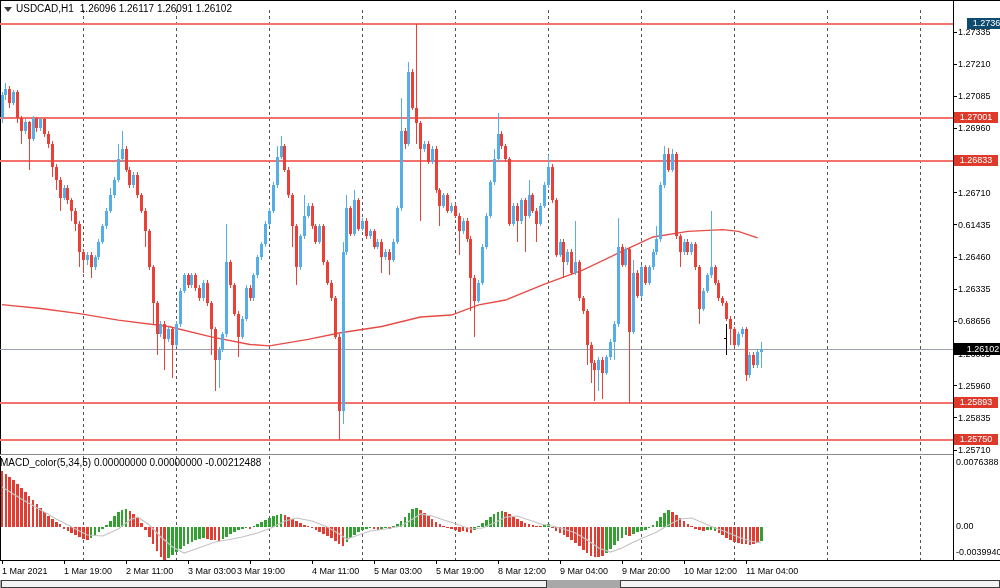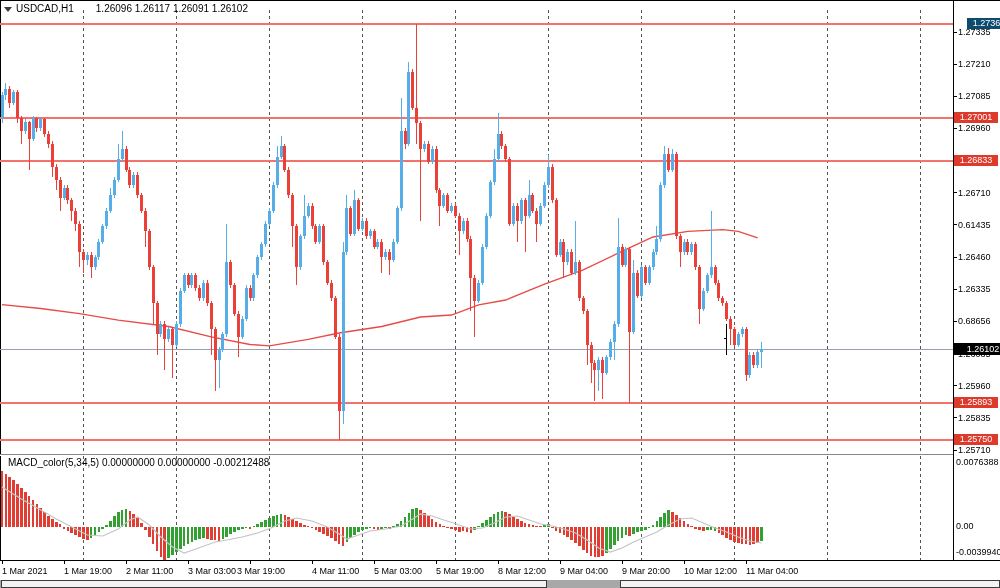--- a/index.html
+++ b/index.html
@@ -6,24 +6,24 @@
   #window{position:relative;width:1000px;height:588px;background:#fff;overflow:hidden;
     font-family:"Liberation Sans",sans-serif;-webkit-font-smoothing:none;}
   .abs{position:absolute;}
   #top-border{left:0;top:0;width:1000px;height:1px;background:#000;}
   #left-border{left:0;top:0;width:1px;height:580px;background:#000;}
   #axis-border{left:953px;top:0;width:1px;height:560px;background:#000;}
   #panel-divider{left:0;top:454px;width:953px;height:1px;background:#888;}
   #panel-divider2{left:0;top:455px;width:953px;height:1px;background:#fff;}
   #xaxis-border{left:0;top:560px;width:1000px;height:1px;background:#000;}
   #chart-header{left:16px;top:3px;font-size:10px;color:#000;white-space:nowrap;}
-  #chart-header .q{margin-left:22px;}
+  #chart-header .q{margin-left:6px;}
   #symbol-arrow{left:4px;top:7px;width:0;height:0;border-left:4px solid transparent;
     border-right:4px solid transparent;border-top:5px solid #3a3a3a;}
-  #macd-header{left:8px;top:457px;font-size:10px;color:#000;white-space:nowrap;}
+  #macd-header{left:0;top:457px;font-size:10px;color:#000;white-space:nowrap;}
   .ytick-label{position:absolute;left:958px;font-size:9px;color:#000;height:10px;line-height:10px;}
   .ytick-mark{position:absolute;left:953px;width:4px;height:1px;background:#000;}
   .level-label{position:absolute;left:954px;width:44px;font-size:9px;color:#fff;
     text-align:center;height:11px;line-height:11px;z-index:5;}
   .price-label-current{position:absolute;left:954px;width:44px;font-size:9px;color:#fff;
     background:#000;text-align:center;height:12px;line-height:12px;z-index:6;}
   .macd-scale-label{position:absolute;left:956px;font-size:9px;color:#000;height:10px;line-height:10px;}
   .xtick-label{position:absolute;top:566px;font-size:9px;color:#000;white-space:nowrap;}
   .xtick-mark{position:absolute;top:560px;width:1px;height:4px;background:#000;}
   #xaxis-row{left:0;top:561px;width:1000px;height:19px;background:#fff;}

